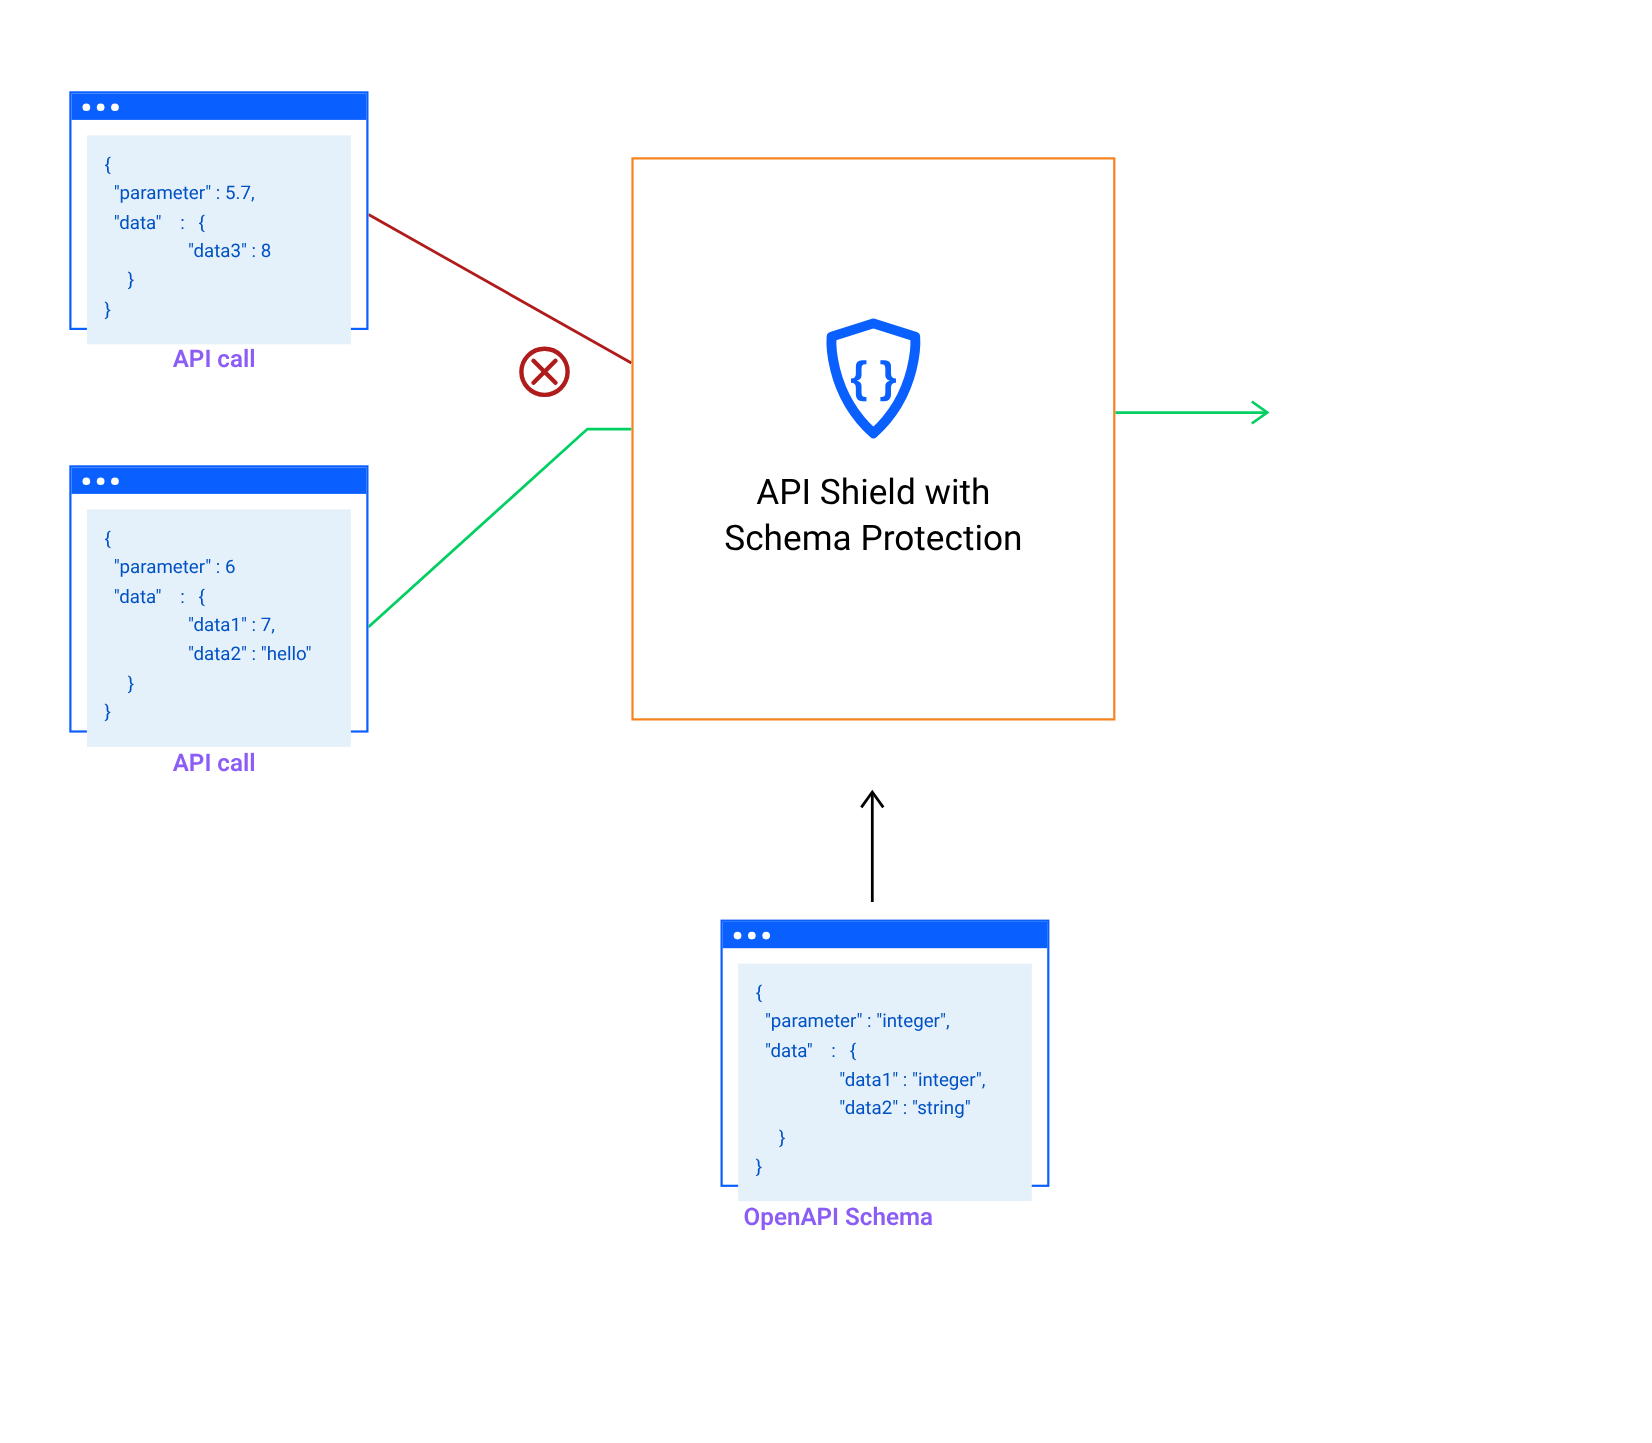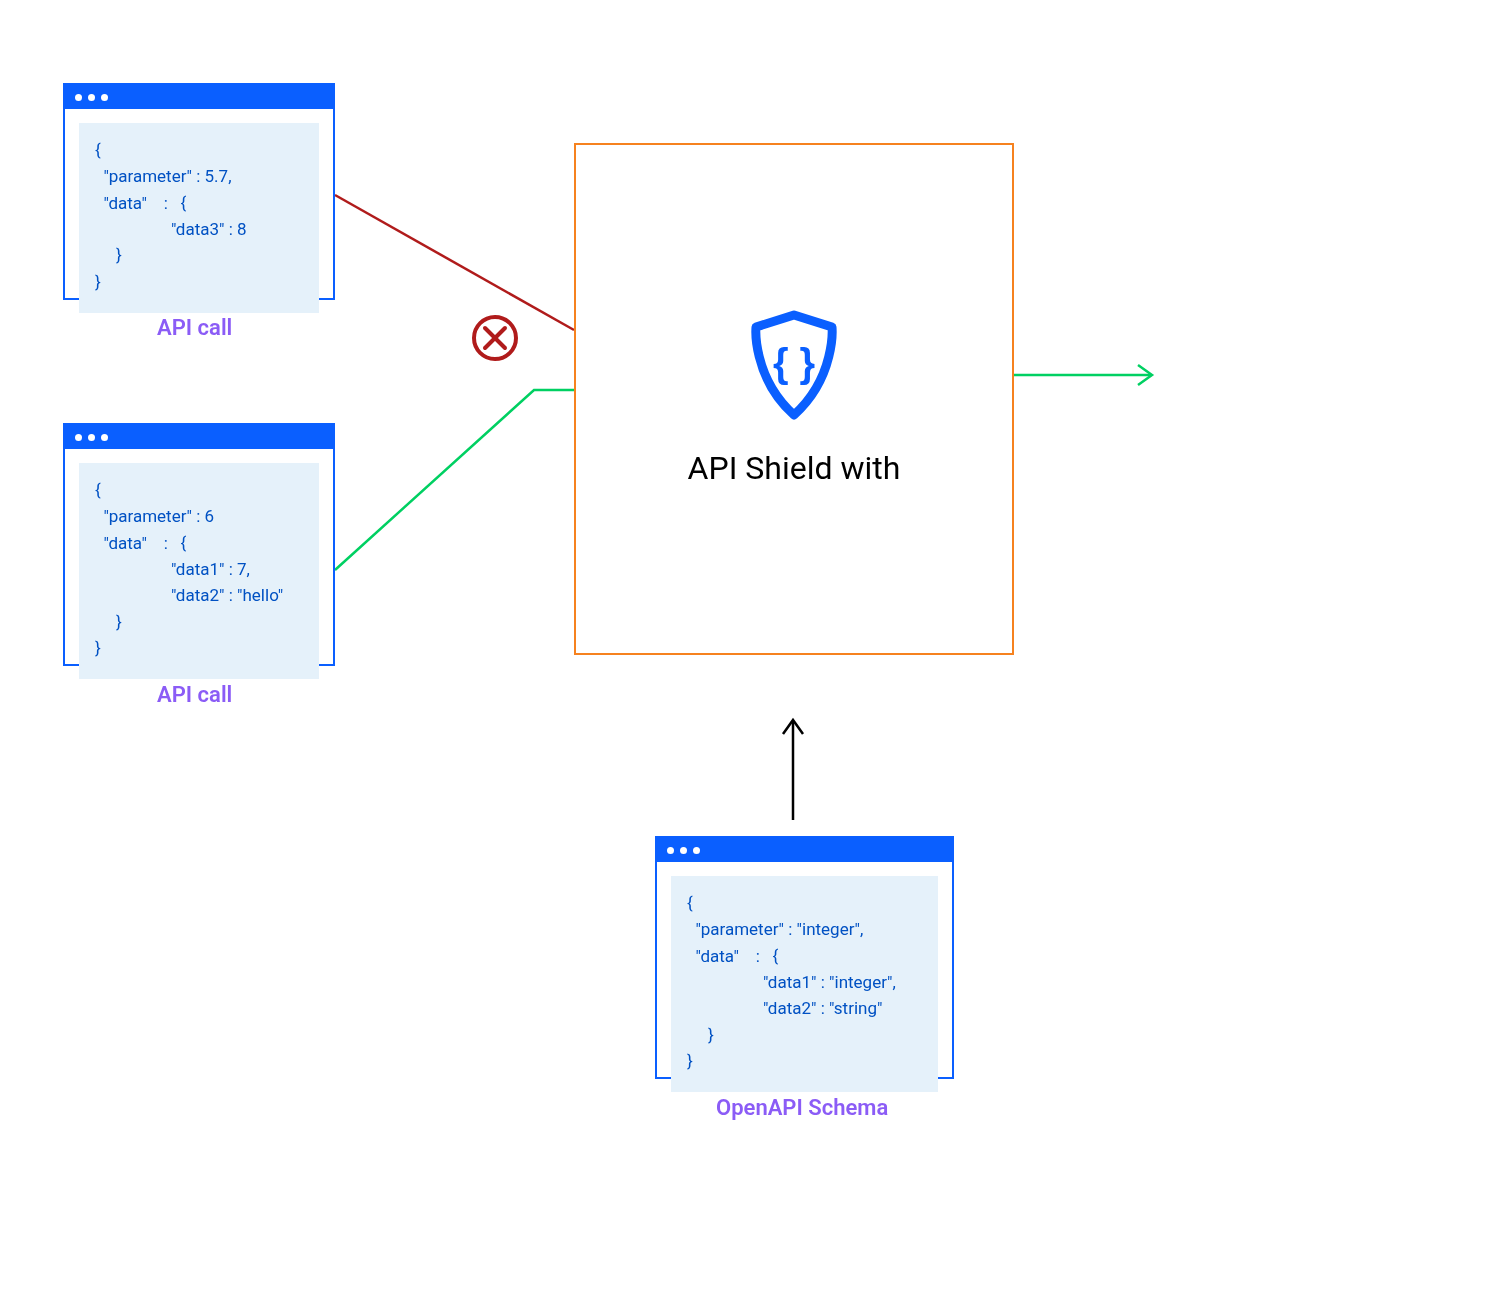--- a/index.html
+++ b/index.html
@@ -143,34 +143,35 @@
   </div>
   <div class="window-label" style="left:157px; top:682px;">API call</div>
 
   <div class="shield-box" style="left:574px; top:143px; width:440px; height:512px;">
     <svg width="100" height="115" viewBox="0 0 100 115">
       <path d="M50 6 L88 18 C88 18 92 68 50 106 C8 68 12 18 12 18 Z" fill="#ffffff" stroke="#0a5fff" stroke-width="9" stroke-linejoin="round"></path>
       <text x="50" y="68" text-anchor="middle" font-size="40" font-weight="700" fill="#0a5fff" font-family="Arial, sans-serif">{ }</text>
     </svg>
     <div class="shield-title">
       <span>API Shield with</span><br>
+      <span>Schema Protection</span>
     </div>
   </div>
 
   <div class="code-window" style="left:655px; top:836px; width:299px; height:243px;">
     <div class="titlebar">
       <div class="tb-dot"></div>
       <div class="tb-dot"></div>
       <div class="tb-dot"></div>
     </div>
     <div class="code-body">
       <pre>{
   "parameter" : "integer",
   "data"    :   {
                   "data1" : "integer",
                   "data2" : "string"
      }
 }</pre>
     </div>
   </div>
-  <div class="window-label" style="left:716px; top:1095px;">OpenAPI Schema</div>
+  <div class="window-label" style="left:676px; top:1095px;">OpenAPI Schema</div>
 
 </div>
 
 </body></html>

